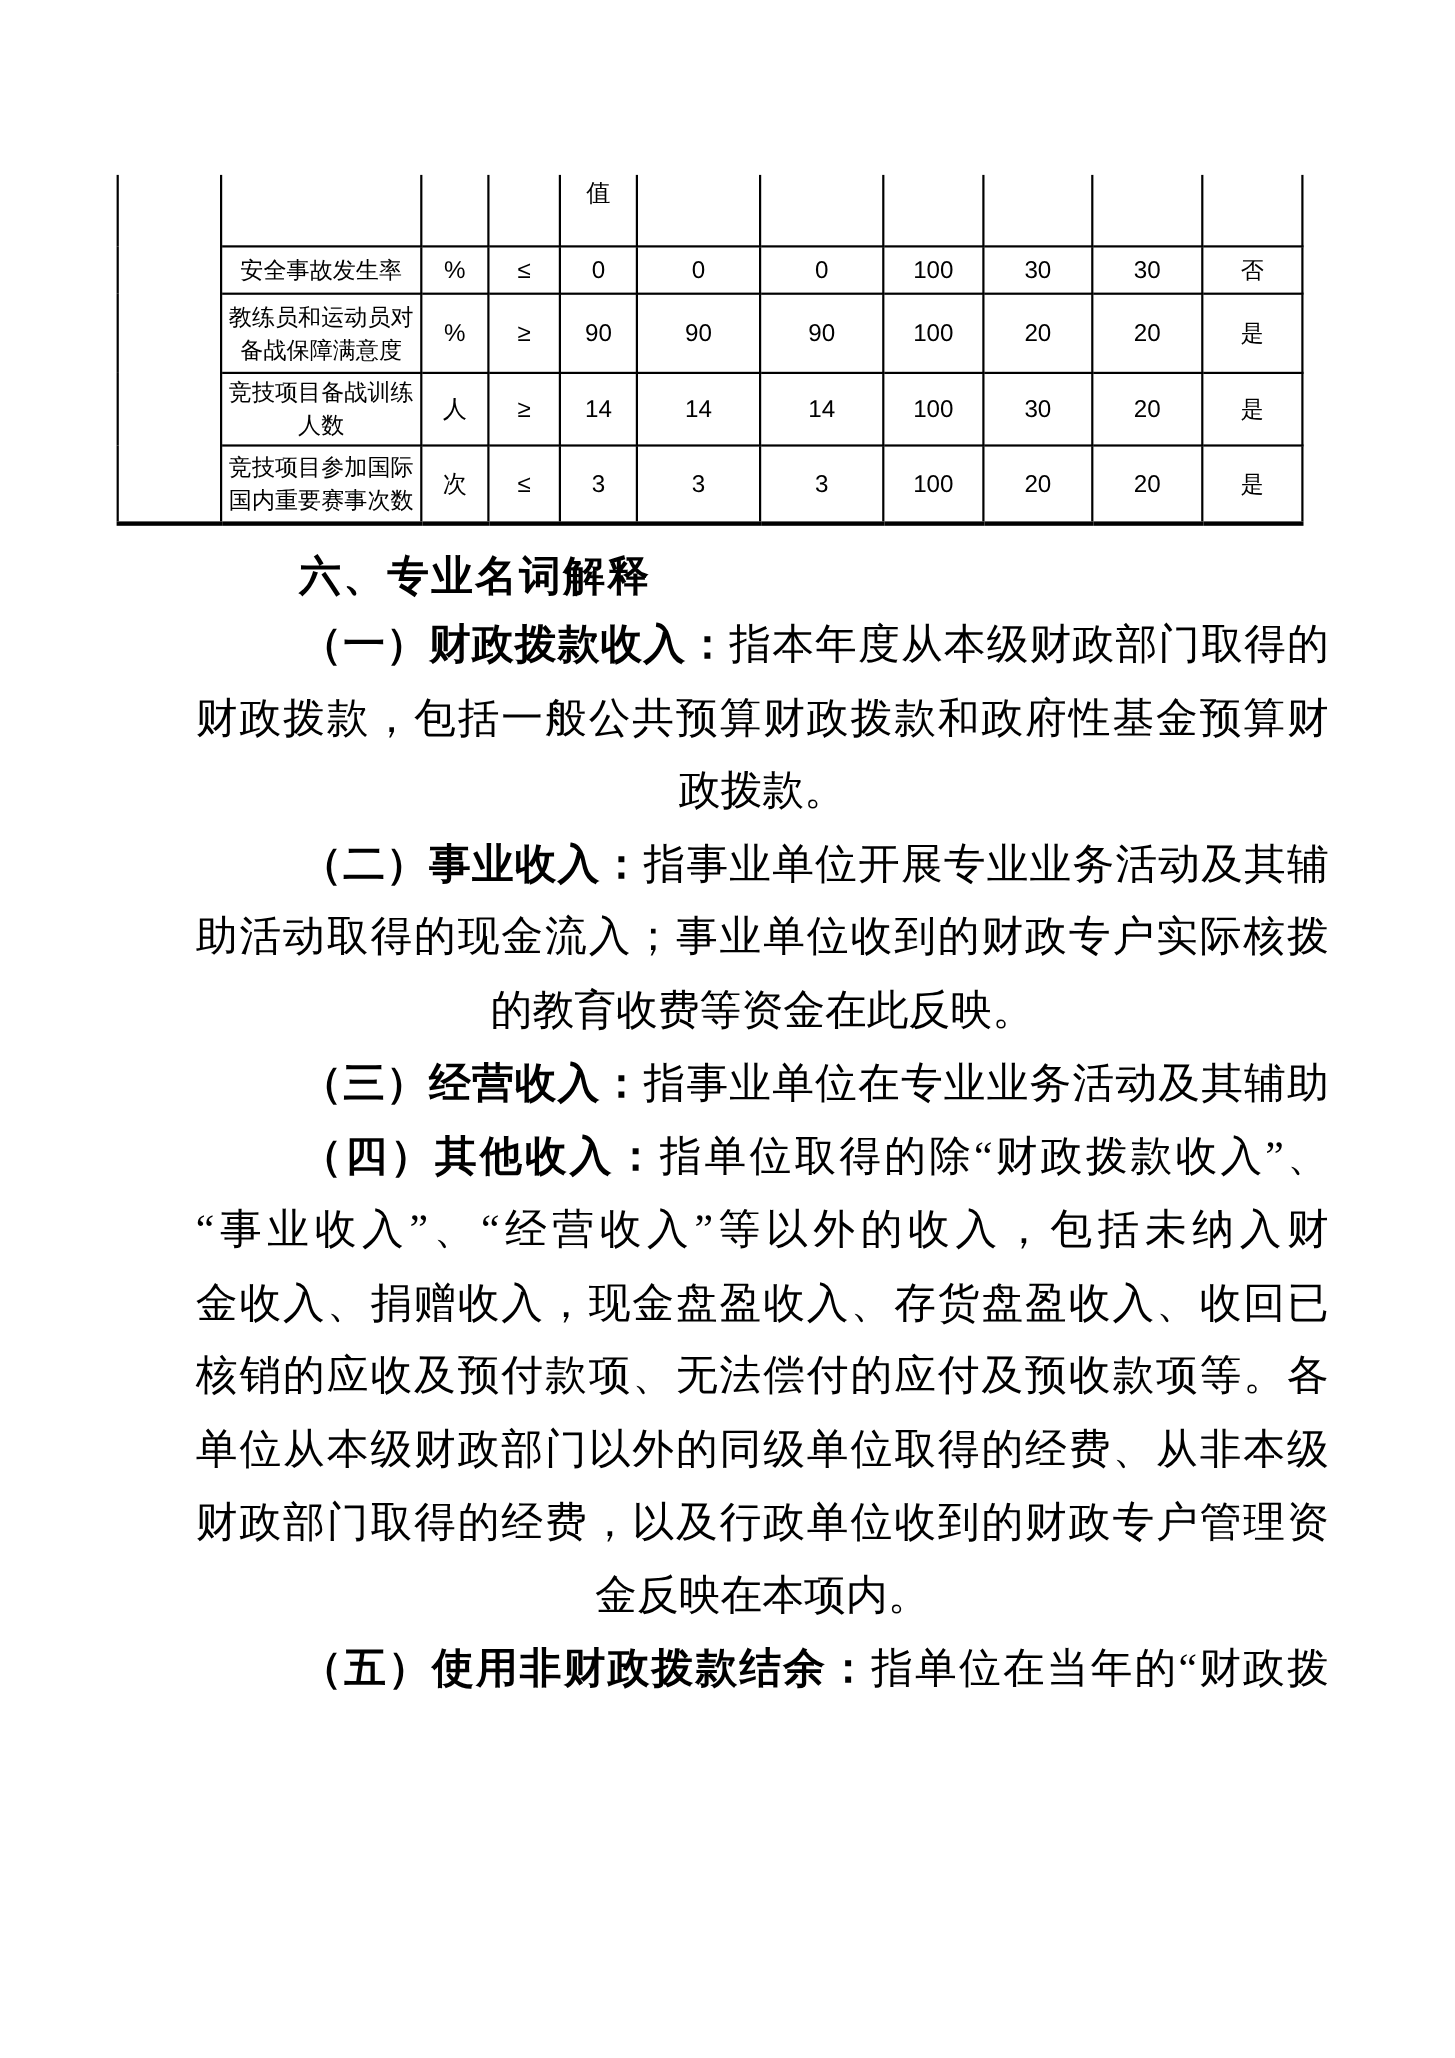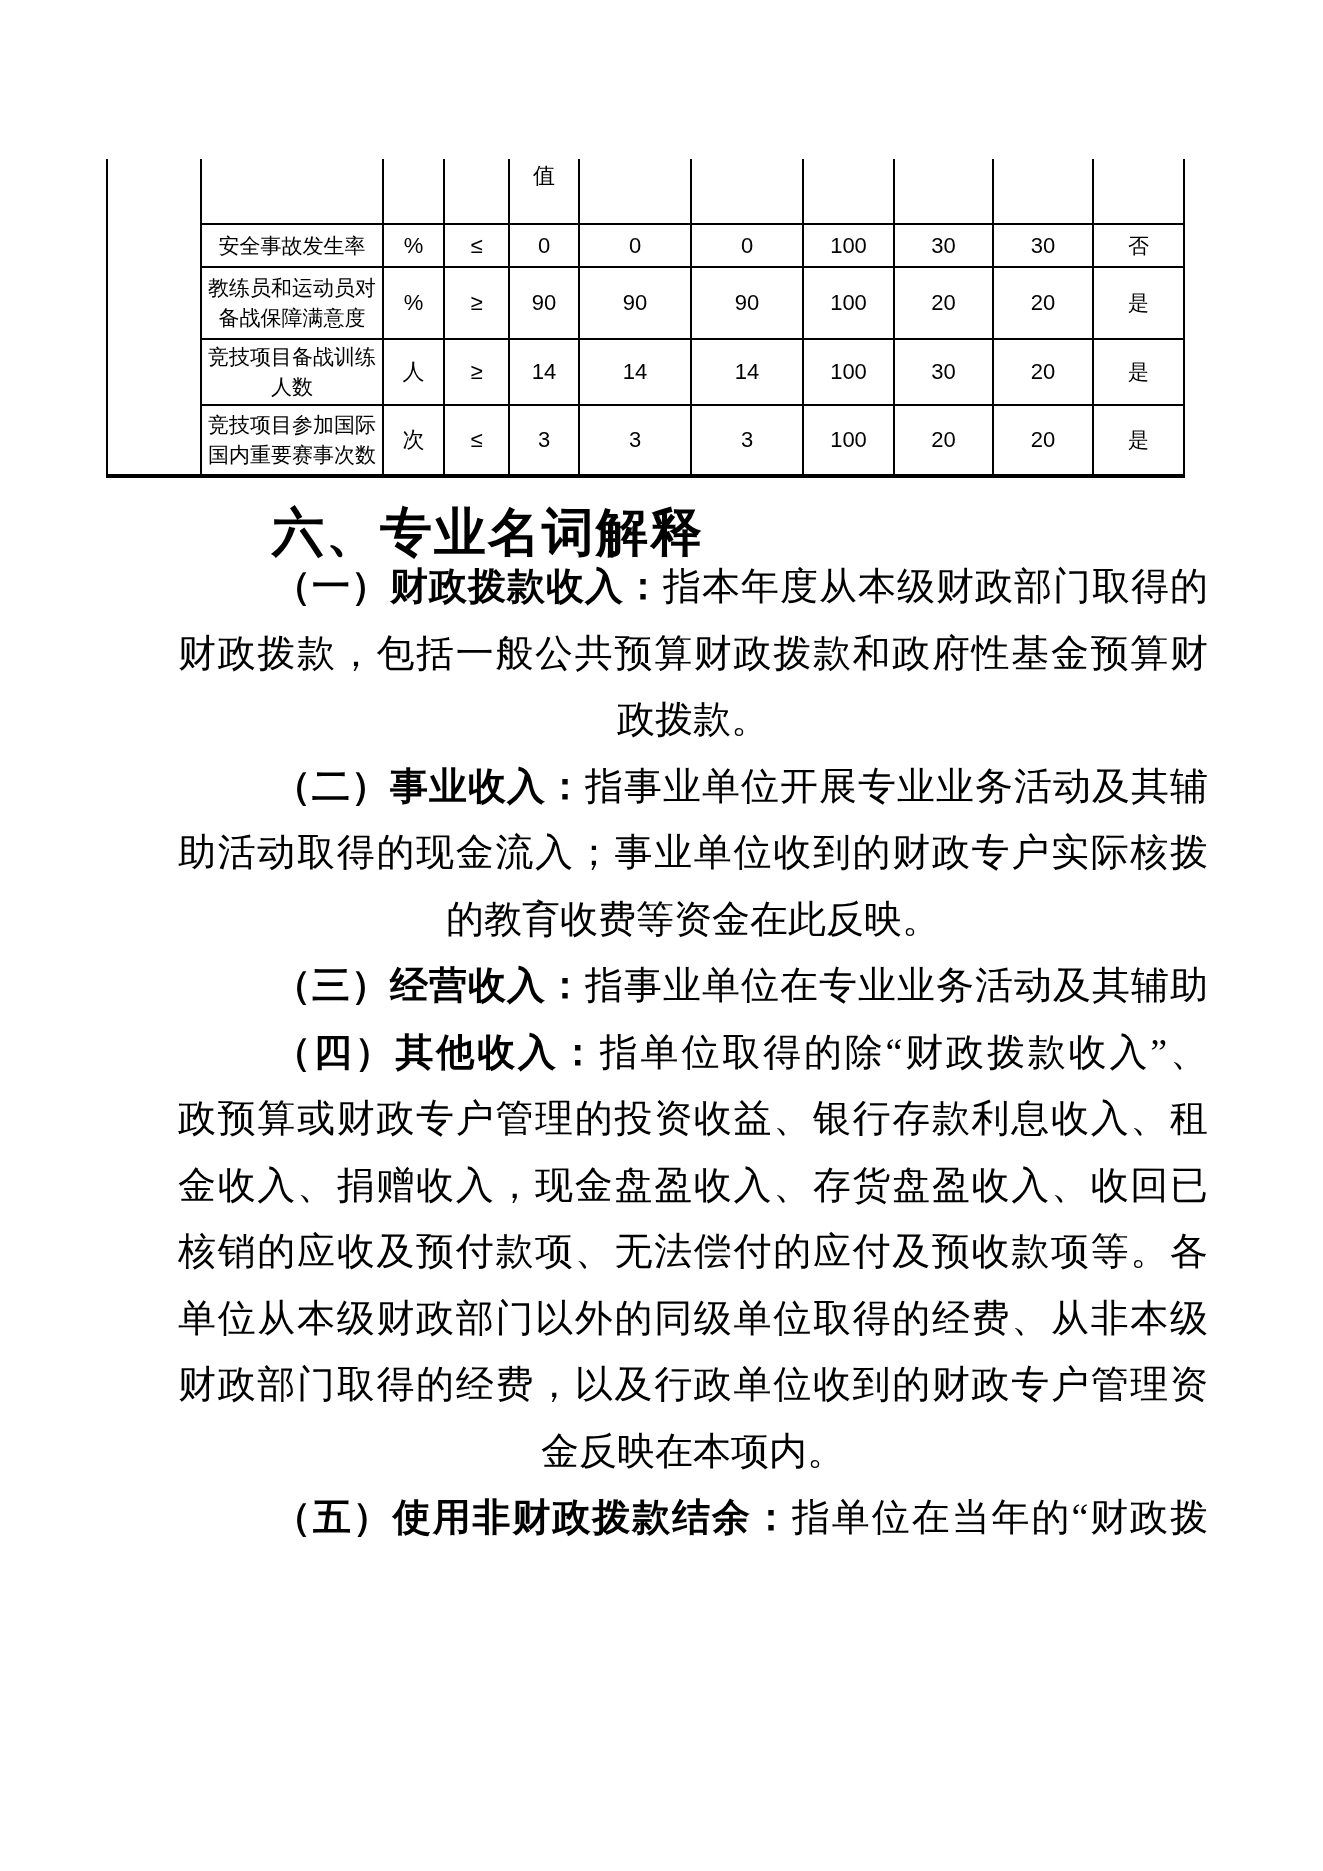--- a/index.html
+++ b/index.html
@@ -23,21 +23,21 @@
   .doc-table tr.first td { border-top:none; }
   .doc-table tr.last td, .doc-table td.merged { border-bottom:4px solid #000; }
   .doc-table td.merged { border-top:none; }
   td.cjk { font-size:21px; line-height:30px; font-family:"Liberation Serif","DejaVu Serif",serif; }
   td.num { font-size:22px; font-family:"Liberation Sans","DejaVu Sans",sans-serif; }
   .doc-table tr.first td.carry { vertical-align:top; padding-top:2px; font-size:22px; }
 
   
   .heading {
     position:absolute; left:272px; top:498px;
-    font-size:52px; font-weight:700; letter-spacing:2px;
+    font-size:38px; font-weight:700; letter-spacing:2px;
     font-family:"Liberation Sans","DejaVu Sans",sans-serif;
     white-space:nowrap;
   }
 
   
   .body-text {
     position:absolute; left:178px; top:553px; width:1030px;
     font-size:38px; color:#000;
   }
   .line { height:66.5px; line-height:66.5px; white-space:nowrap; text-align:center; }
@@ -133,21 +133,21 @@
 
   <div class="body-text">
       <div class="line indent j"><span class="b">（一）财政拨款收入：</span><span>指本年度从本级财政部门取得的</span></div>
       <div class="line j"><span>财政拨款，包括一般公共预算财政拨款和政府性基金预算财</span></div>
       <div class="line"><span>政拨款。</span></div>
       <div class="line indent j"><span class="b">（二）事业收入：</span><span>指事业单位开展专业业务活动及其辅</span></div>
       <div class="line j"><span>助活动取得的现金流入；事业单位收到的财政专户实际核拨</span></div>
       <div class="line"><span>的教育收费等资金在此反映。</span></div>
       <div class="line indent j"><span class="b">（三）经营收入：</span><span>指事业单位在专业业务活动及其辅助</span></div>
       <div class="line indent j"><span class="b">（四）其他收入：</span><span>指单位取得的除“财政拨款收入”、</span></div>
-      <div class="line j"><span>政预算或财政专户管理的投资收益、银行存款利息收入、租</span></div>
+      <div class="line j"><span>“事业收入”、“经营收入”等以外的收入，包括未纳入财</span></div>
       <div class="line j"><span>金收入、捐赠收入，现金盘盈收入、存货盘盈收入、收回已</span></div>
       <div class="line j"><span>核销的应收及预付款项、无法偿付的应付及预收款项等。各</span></div>
       <div class="line j"><span>单位从本级财政部门以外的同级单位取得的经费、从非本级</span></div>
       <div class="line j"><span>财政部门取得的经费，以及行政单位收到的财政专户管理资</span></div>
       <div class="line"><span>金反映在本项内。</span></div>
       <div class="line indent j"><span class="b">（五）使用非财政拨款结余：</span><span>指单位在当年的“财政拨</span></div>
     </div>
 
 </div>
 

